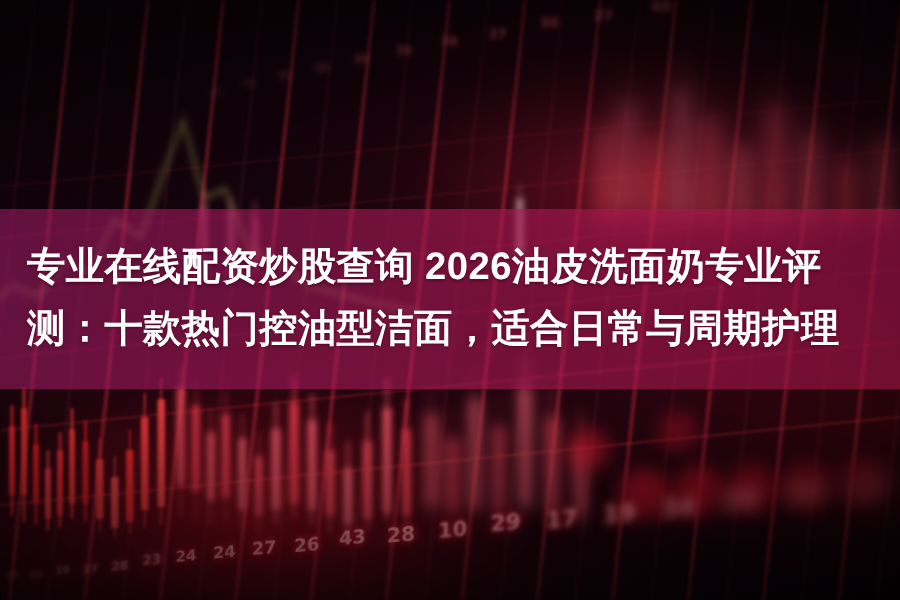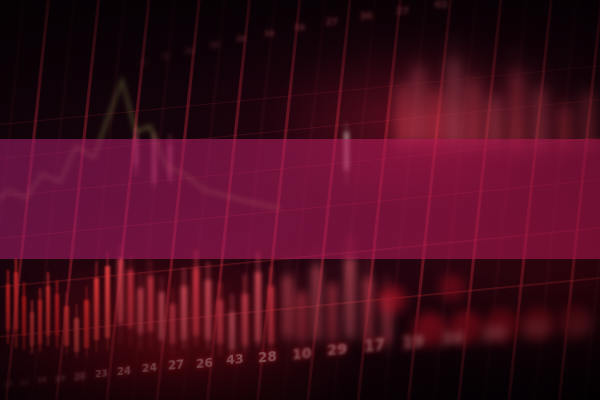--- a/index.html
+++ b/index.html
@@ -352,14 +352,18 @@
       <span class="axis-num" style="left: 482px; font-size: 17px; opacity: 0.82; filter: blur(5px);">29</span>
       <span class="axis-num" style="left: 524px; font-size: 17.6px; opacity: 0.72; filter: blur(6.4px);">34</span>
       <span class="axis-num" style="left: 566px; font-size: 18.2px; opacity: 0.6; filter: blur(8px);">32</span>
     </div>
 
   <div class="layer haze"></div>
   <div class="layer vignette"></div>
 
   <div class="text-band"></div>
 
+  <div class="headline">
+    <div class="headline-line">专业在线配资炒股查询 2026油皮洗面奶专业评</div>
+    <div class="headline-line">测：十款热门控油型洁面，适合日常与周期护理</div>
+  </div>
 
 </div>
 
 </body></html>

